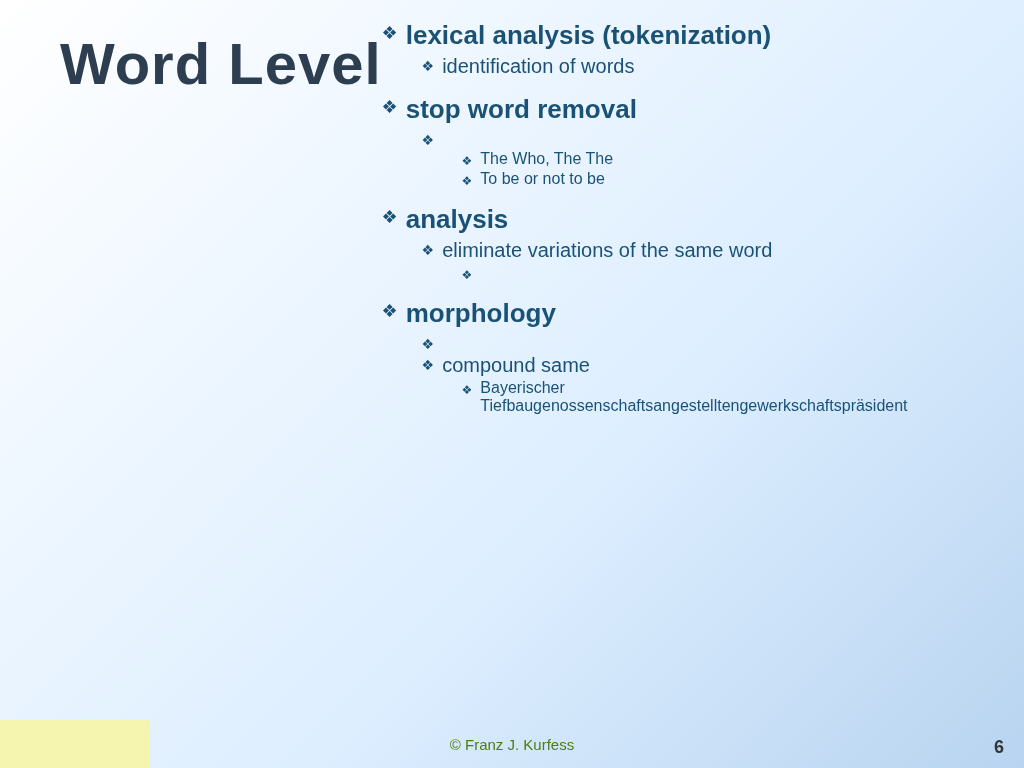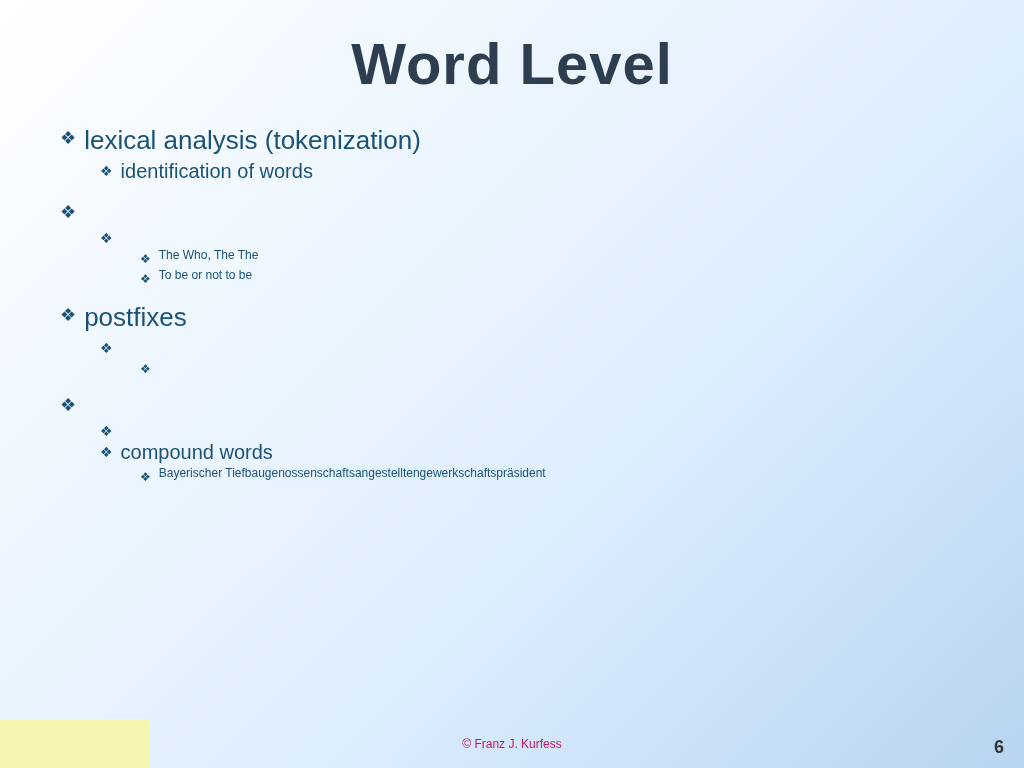--- a/index.html
+++ b/index.html
@@ -16,21 +16,20 @@
       background: linear-gradient(135deg, #ffffff 0%, #ddeeff 60%, #b8d4f0 100%);
       position: relative;
     }
 
     .slide {
       width: 1024px;
       height: 768px;
       padding: 20px 60px 60px 60px;
       position: relative;
       display: flex;
-      flex-direction: column;
     }
 
     .title {
       text-align: center;
       font-size: 58px;
       font-weight: bold;
       color: #2c3e50;
       margin-bottom: 28px;
       margin-top: 10px;
       letter-spacing: 1px;
@@ -52,21 +51,21 @@
 
     .bullet-l1 .diamond {
       color: #1a5276;
       font-size: 18px;
       margin-top: 2px;
       flex-shrink: 0;
     }
 
     .bullet-l1 .label {
       font-size: 26px;
-      font-weight: normal;
+      font-weight: bold;
       color: #1a5276;
     }
 
     .bullet-l2 {
       display: flex;
       align-items: flex-start;
       gap: 8px;
       margin-left: 40px;
       margin-top: 2px;
       margin-bottom: 2px;
@@ -94,21 +93,21 @@
     }
 
     .bullet-l3 .diamond {
       color: #1a5276;
       font-size: 12px;
       margin-top: 4px;
       flex-shrink: 0;
     }
 
     .bullet-l3 .label {
-      font-size: 12px;
+      font-size: 16px;
       color: #1a5276;
     }
 
     .section {
       margin-bottom: 8px;
     }
 
     .footer {
       position: absolute;
       bottom: 0;
@@ -123,22 +122,22 @@
     .footer-left-box {
       position: absolute;
       bottom: 0;
       left: 0;
       width: 150px;
       height: 48px;
       background: #f5f5b0;
     }
 
     .footer-text {
-      font-size: 12px;
-      color: #be185d;
+      font-size: 15px;
+      color: #4d7c0f;
       text-align: center;
     }
 
     .footer-page {
       position: absolute;
       bottom: 10px;
       right: 20px;
       font-size: 18px;
       font-weight: bold;
       color: #333;
@@ -159,57 +158,60 @@
       </div>
       <div class="bullet-l2">
         <span class="diamond">❖</span>
         <span class="label">identification of words</span>
       </div>
     </div>
 
     <div class="section">
       <div class="bullet-l1">
         <span class="diamond">❖</span>
+        <span class="label">stop word removal</span>
       </div>
       <div class="bullet-l2">
         <span class="diamond">❖</span>
       </div>
       <div class="bullet-l3">
         <span class="diamond">❖</span>
         <span class="label">The Who, The The</span>
       </div>
       <div class="bullet-l3">
         <span class="diamond">❖</span>
         <span class="label">To be or not to be</span>
       </div>
     </div>
 
     <div class="section">
       <div class="bullet-l1">
         <span class="diamond">❖</span>
-        <span class="label">postfixes</span>
-      </div>
-      <div class="bullet-l2">
-        <span class="diamond">❖</span>
-      </div>
-      <div class="bullet-l3">
-        <span class="diamond">❖</span>
-      </div>
-    </div>
-
-    <div class="section">
-      <div class="bullet-l1">
-        <span class="diamond">❖</span>
-      </div>
-      <div class="bullet-l2">
-        <span class="diamond">❖</span>
-      </div>
-      <div class="bullet-l2">
-        <span class="diamond">❖</span>
-        <span class="label">compound words</span>
+        <span class="label">analysis</span>
+      </div>
+      <div class="bullet-l2">
+        <span class="diamond">❖</span>
+        <span class="label">eliminate variations of the same word</span>
+      </div>
+      <div class="bullet-l3">
+        <span class="diamond">❖</span>
+      </div>
+    </div>
+
+    <div class="section">
+      <div class="bullet-l1">
+        <span class="diamond">❖</span>
+        <span class="label">morphology</span>
+      </div>
+      <div class="bullet-l2">
+        <span class="diamond">❖</span>
+      </div>
+      <div class="bullet-l2">
+        <span class="diamond">❖</span>
+        <span class="label">compound same</span>
       </div>
       <div class="bullet-l3">
         <span class="diamond">❖</span>
         <span class="label">Bayerischer Tiefbaugenossenschaftsangestelltengewerkschaftspräsident</span>
       </div>
     </div>
 
   </div>
 
   <div class="footer">

